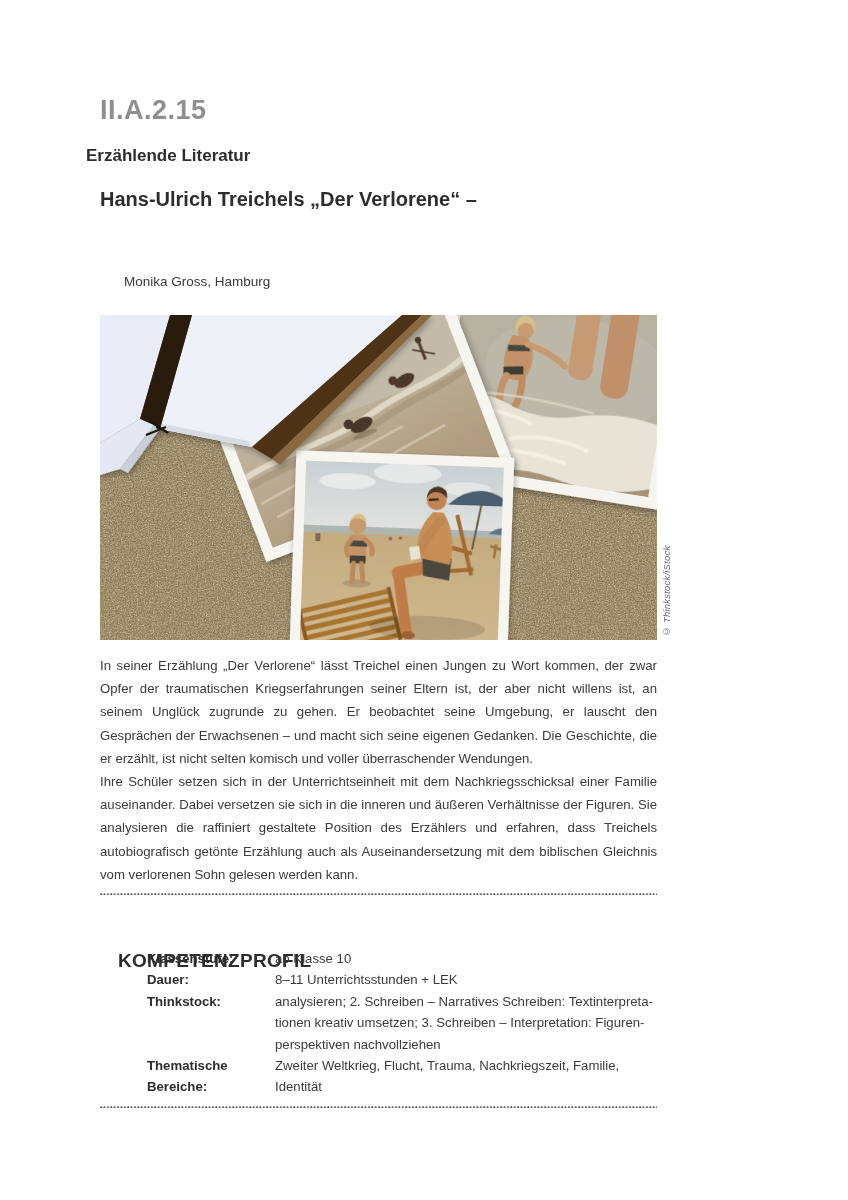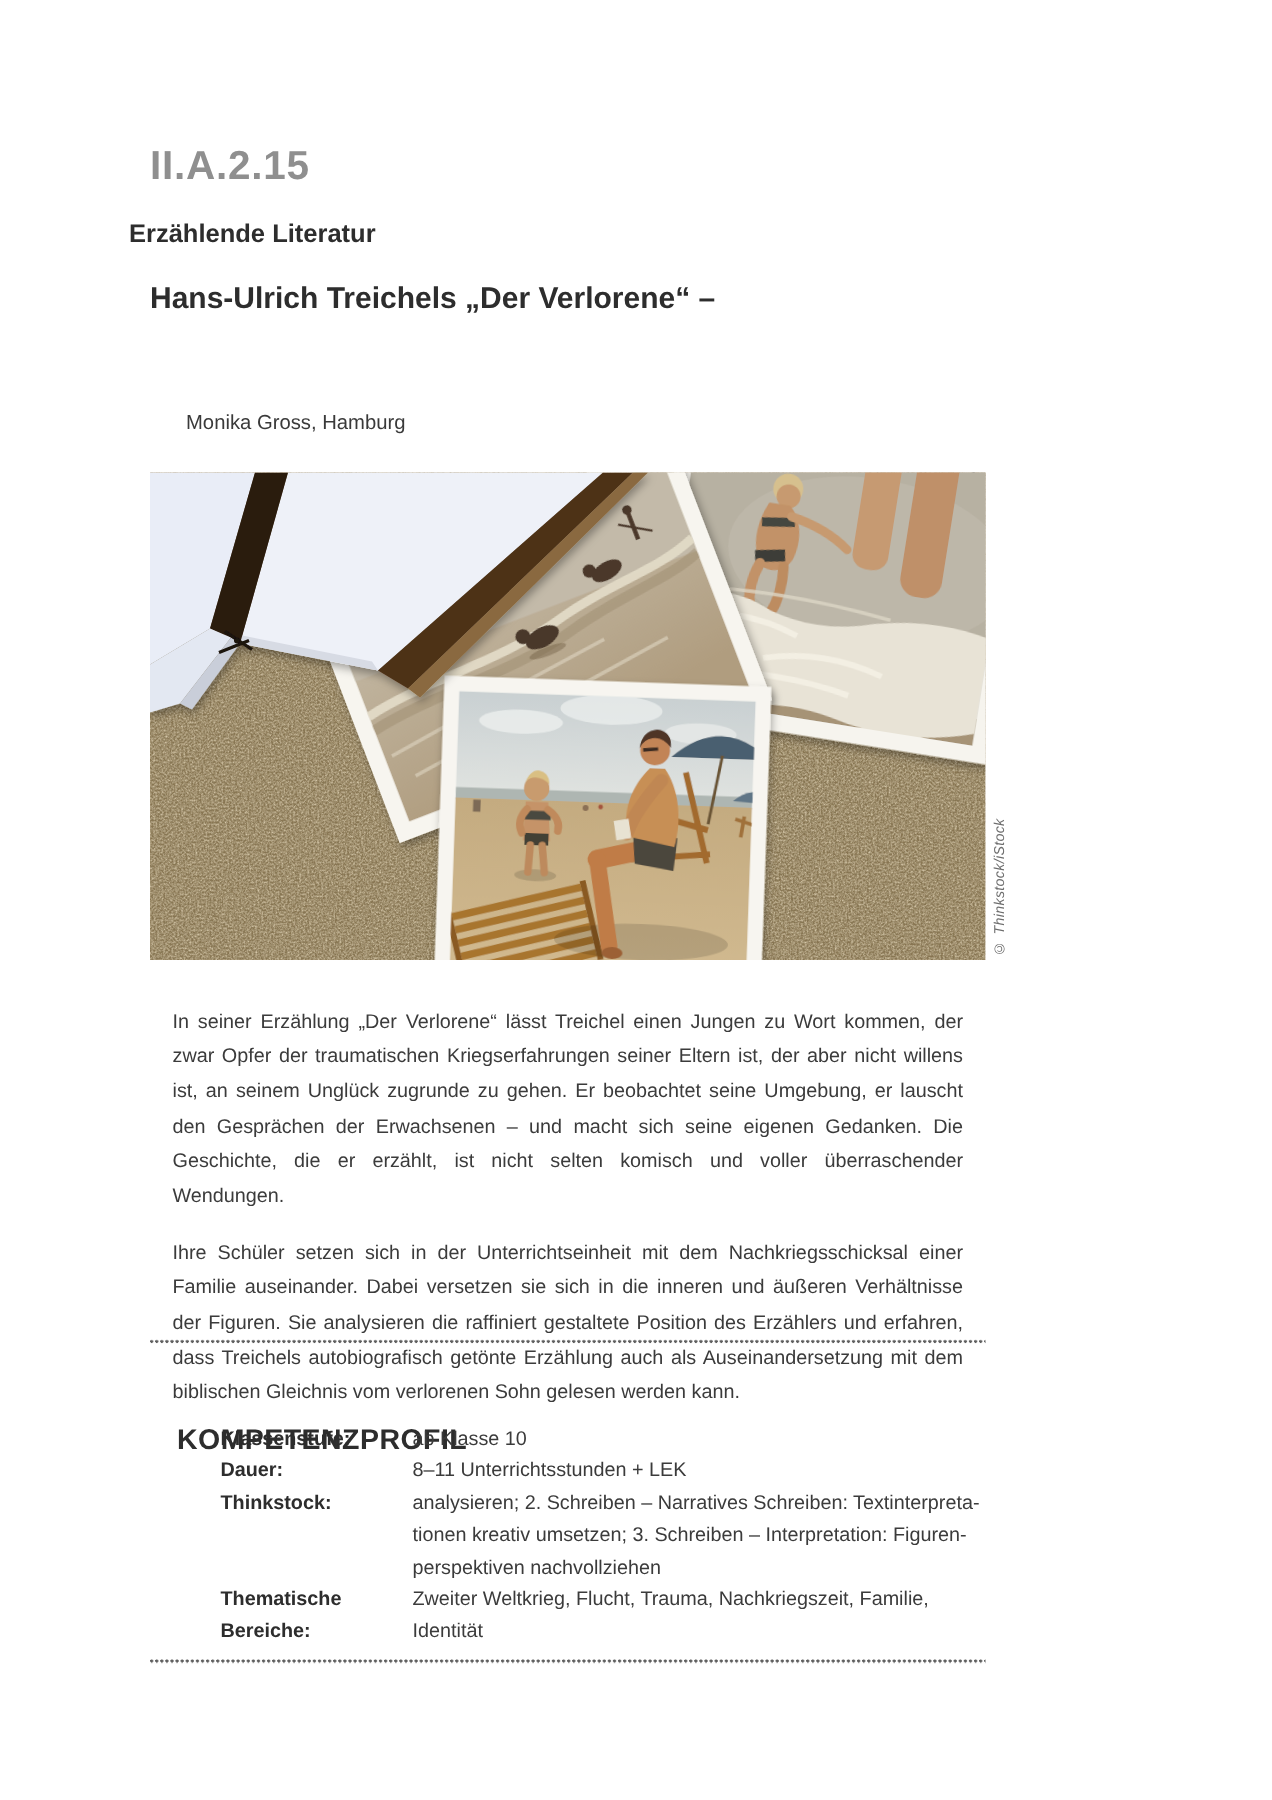--- a/index.html
+++ b/index.html
@@ -8,21 +8,21 @@
   .code{position:absolute;left:100px;top:95px;font-size:27px;font-weight:bold;color:#8f8f8f;letter-spacing:.5px;}
   .category{position:absolute;left:86px;top:146px;font-size:17px;font-weight:bold;color:#2d2d2d;}
   .title{position:absolute;left:100px;top:182px;margin:0;font-size:20px;line-height:35px;font-weight:bold;color:#2d2d2d;width:640px;}
   .author{position:absolute;left:100px;top:274px;font-size:13.5px;color:#3a3a3a;margin-left:24px;}
   .cover{position:absolute;left:100px;top:315px;width:557px;height:325px;}
   .cover svg{display:block;}
   .credit{position:absolute;left:661px;top:531px;height:106px;writing-mode:vertical-rl;transform:rotate(180deg);
           font-size:9.5px;font-style:italic;color:#6d6d6d;letter-spacing:.2px;}
   .intro{position:absolute;left:100px;top:654px;width:557px;font-size:13.2px;line-height:23.2px;
          text-align:justify;color:#3b3b3b;}
-  .intro p{margin:15px;}
+  .intro p{margin:0;}
   .rule{position:absolute;left:100px;width:557px;height:3px;background-repeat:repeat-x;
         background-image:radial-gradient(circle at 1.1px 1.3px,#5f5f5f 0.9px,rgba(0,0,0,0) 1.15px);
         background-size:3.4px 3px;}
   .rule-top{top:893px;}
   .rule-bottom{top:1106px;}
   .profile-heading{position:absolute;left:118px;top:950px;font-size:19px;font-weight:bold;color:#2d2d2d;letter-spacing:.3px;}
   .profile-grid{position:absolute;left:118px;top:948px;width:539px;display:grid;
                 grid-template-columns:157px 1fr;font-size:13.2px;line-height:21.4px;}
   .plabel{font-weight:bold;color:#2d2d2d;margin-left:29px;}
   .pvalue{color:#3b3b3b;}

